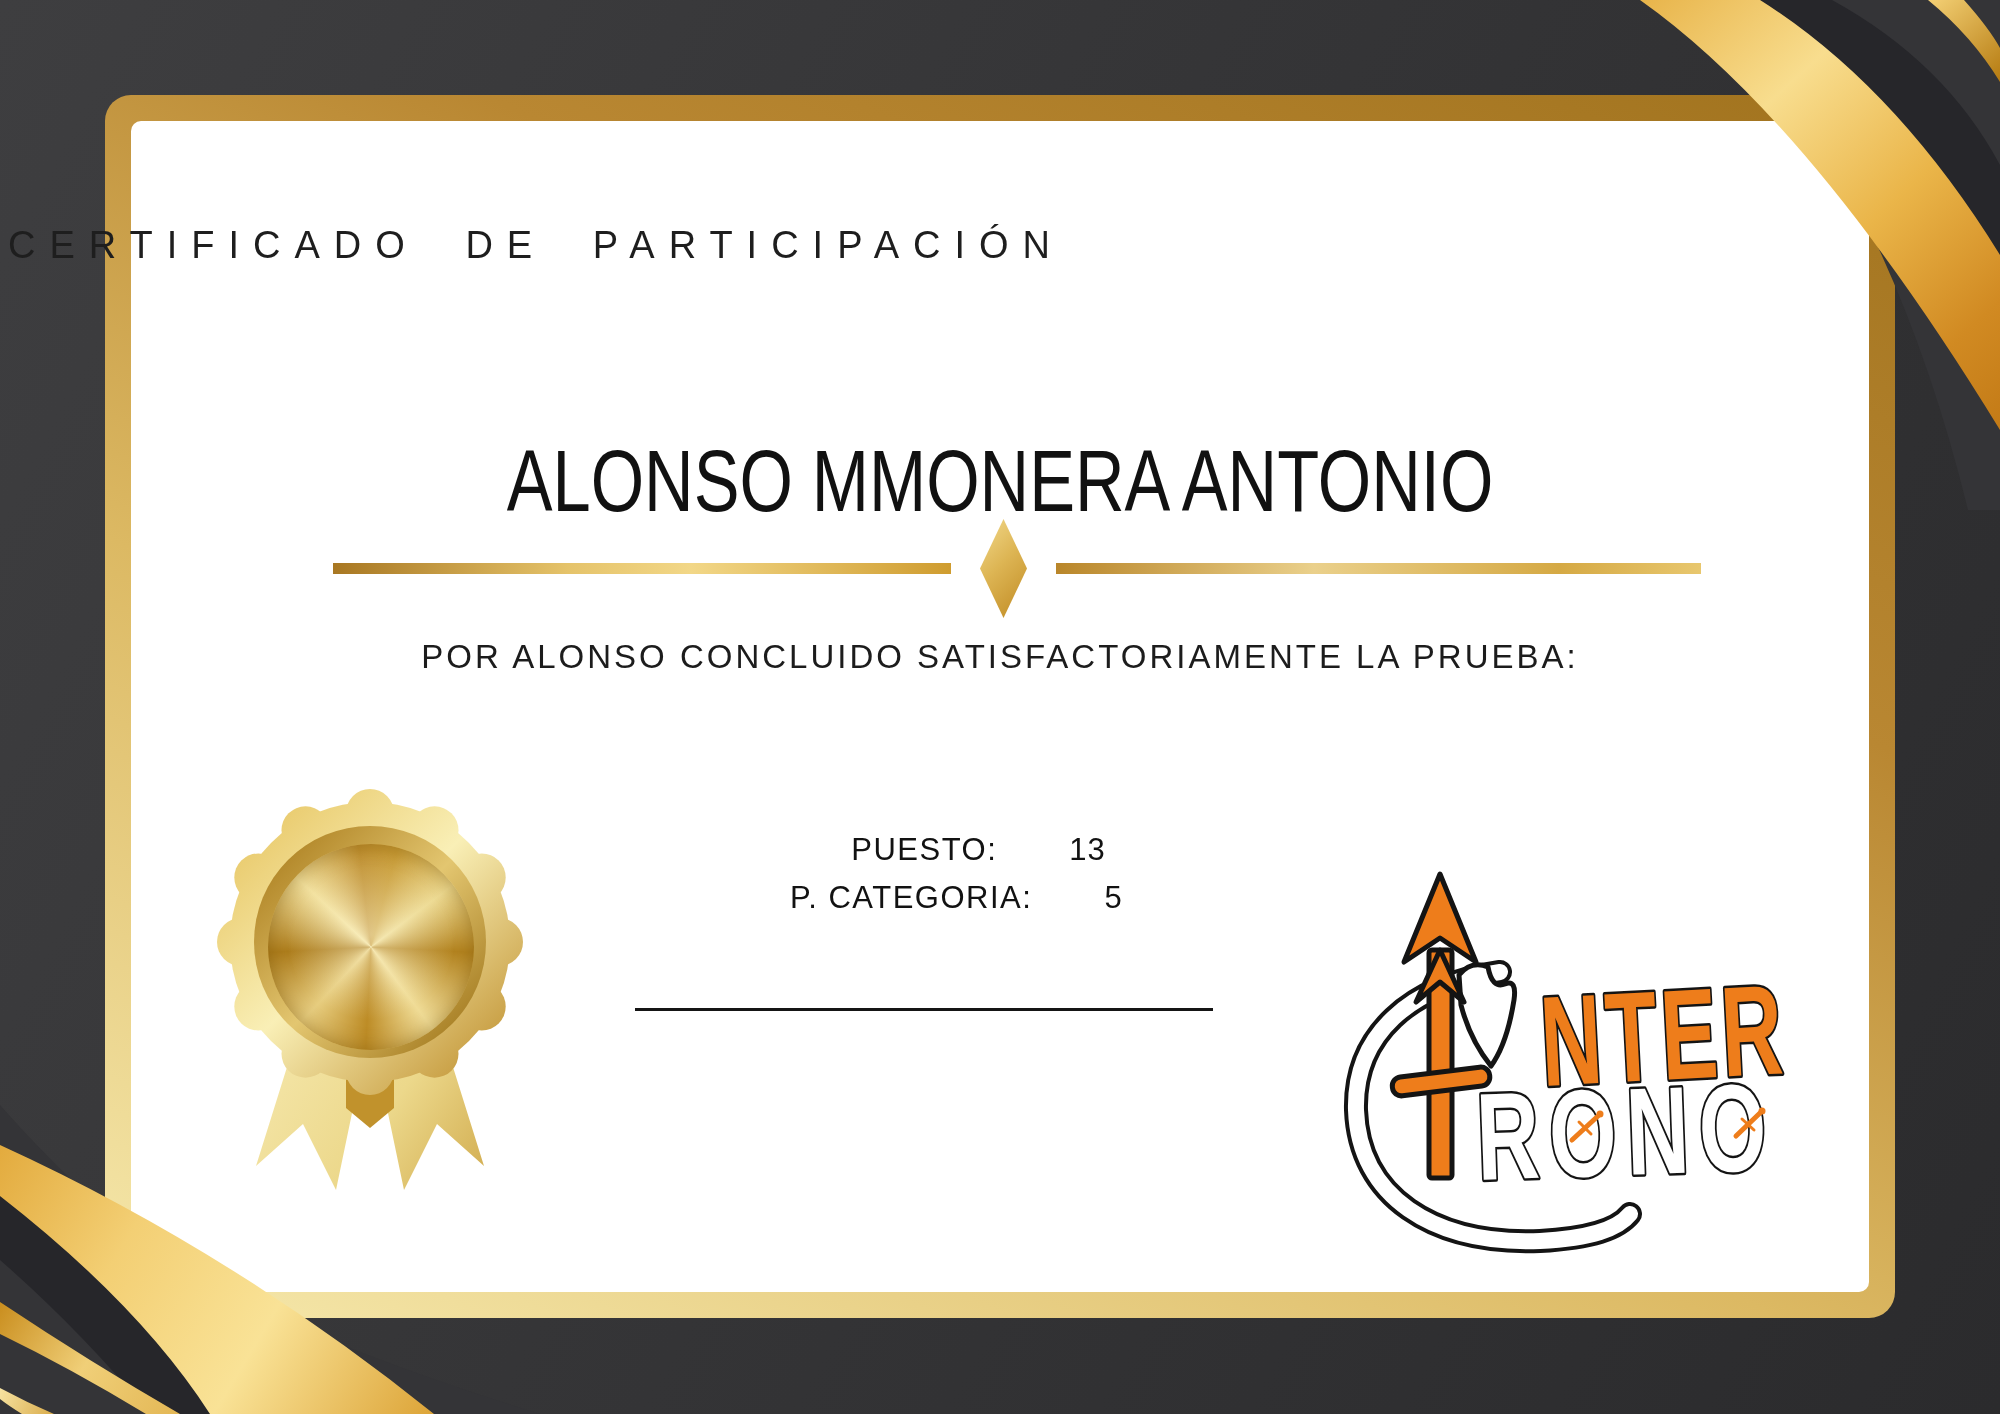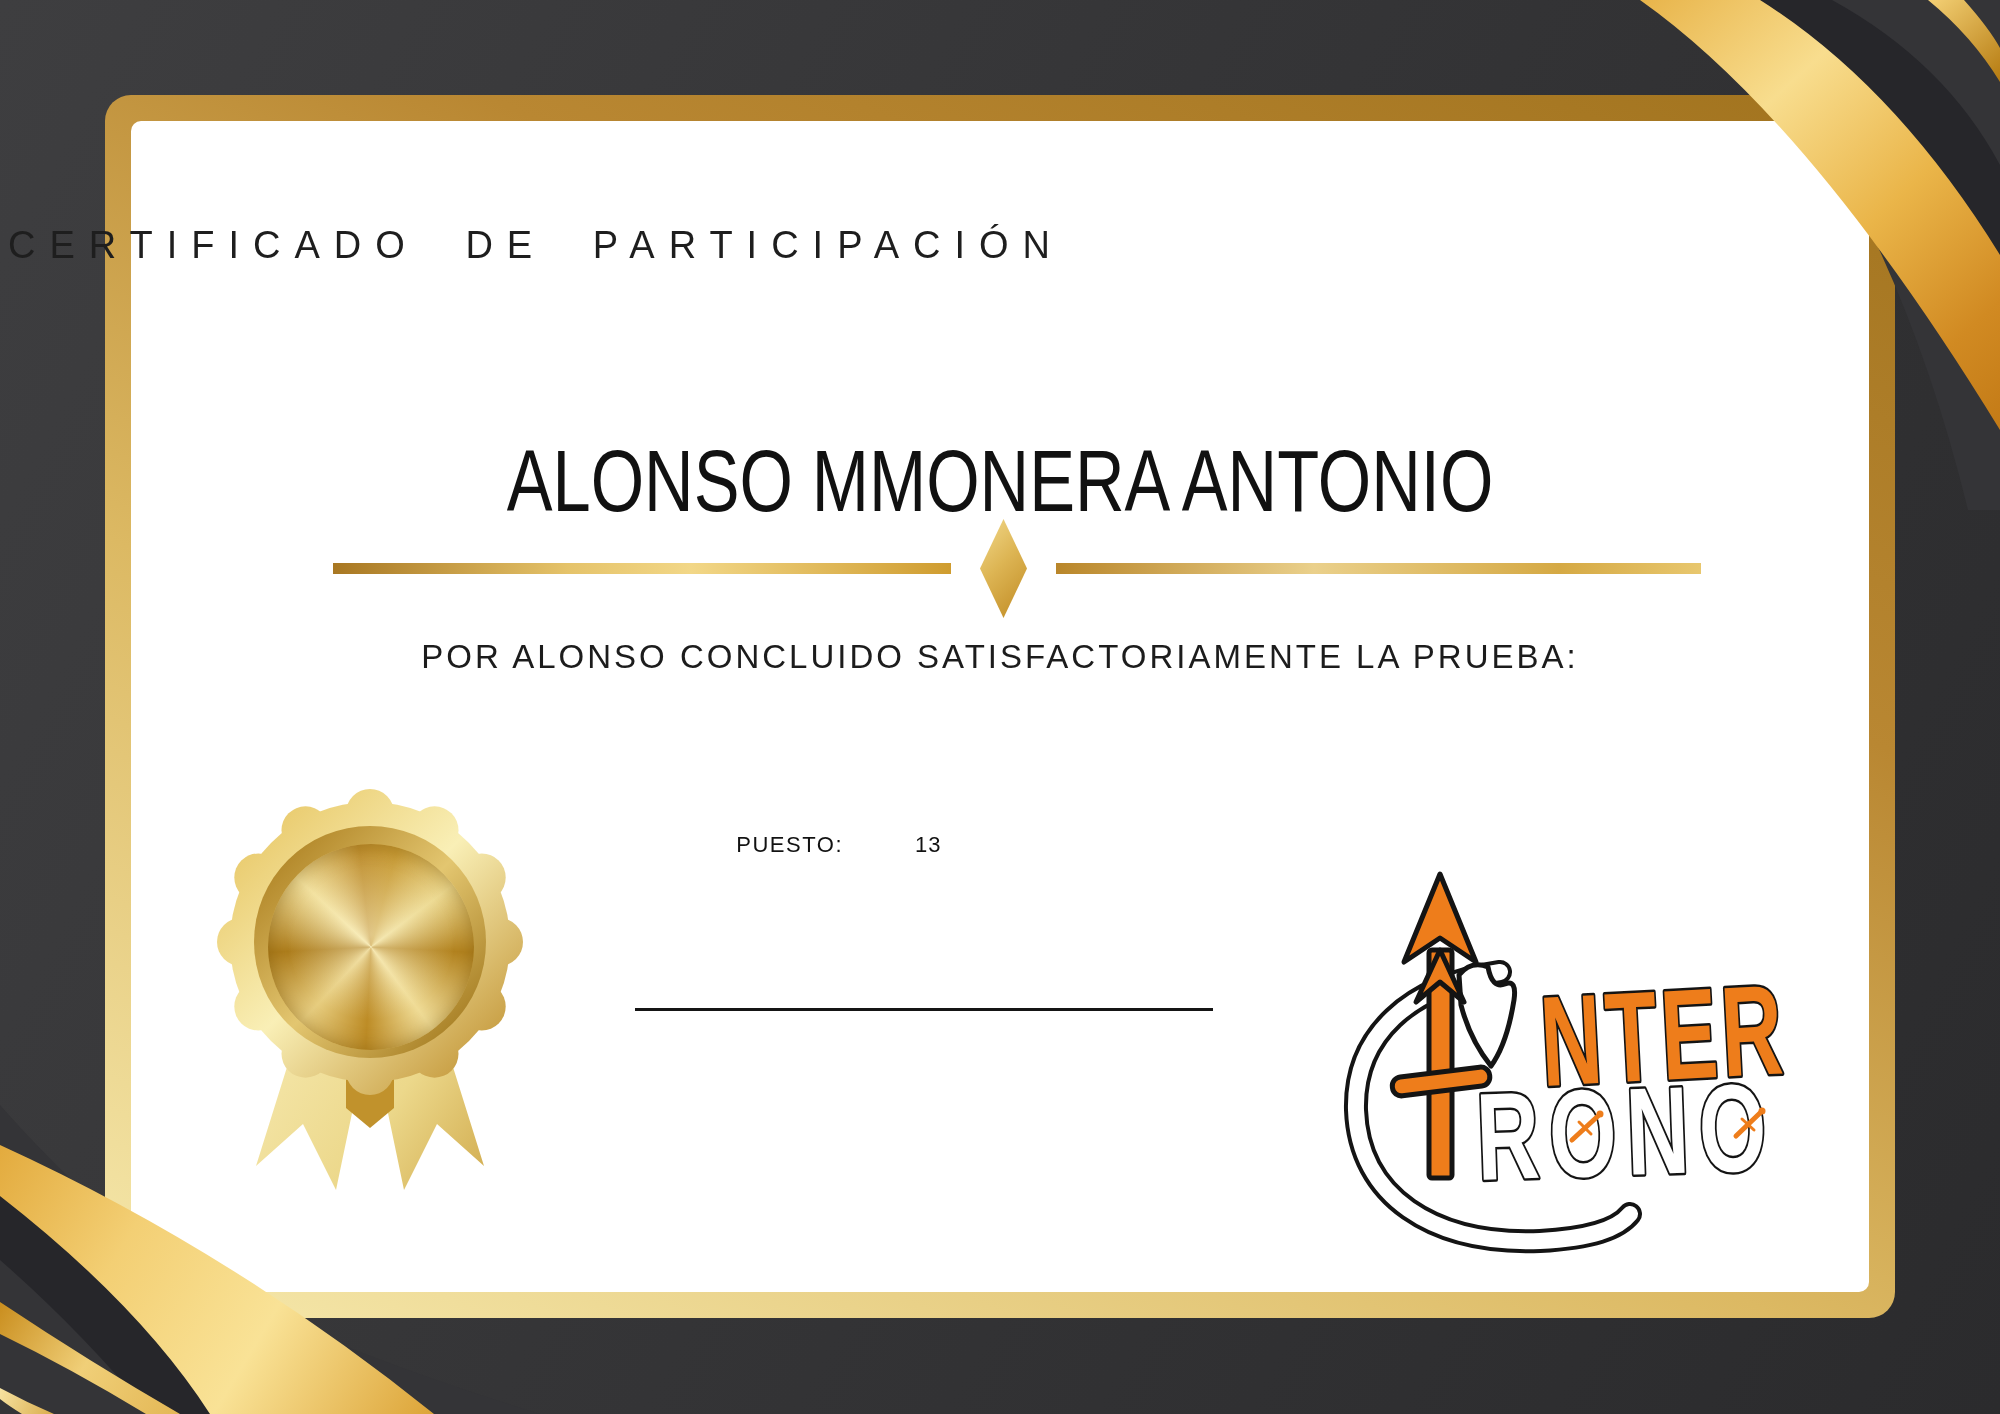--- a/index.html
+++ b/index.html
@@ -45,21 +45,21 @@
     position:absolute;left:1056px;top:563px;width:645px;height:11px;
     background:linear-gradient(90deg,#b9862a 0%,#ead08b 40%,#d5a944 78%,#e8c76e 100%);
   }
   .divider-diamond{
     position:absolute;left:980px;top:519px;width:47px;height:99px;
     background:linear-gradient(135deg,#f2d98b 0%,#ddb554 45%,#c08a22 100%);
     clip-path:polygon(50% 0%,100% 50%,50% 100%,0% 50%);
   }
   
   .results{position:absolute;left:560px;top:832px;width:700px;color:#121212;}
-  .res-row{display:flex;align-items:baseline;height:48px;font-size:22px;letter-spacing:1.5px;}
+  .res-row{display:flex;align-items:baseline;height:48px;font-size:31px;letter-spacing:1.5px;justify-content:center;}
   .res-row .lbl{width:283px;text-align:right;}
   .res-row .val{margin-left:72px;letter-spacing:1px;}
   .res-row.shifted{margin-left:52px;}
   .sig-line{position:absolute;left:635px;top:1008px;width:578px;height:3px;background:#151515;}
   
   .medal-disc{
     position:absolute;left:268px;top:844px;width:206px;height:206px;border-radius:50%;
     background:
       radial-gradient(circle at 50% 44%,rgba(255,250,220,.50),rgba(255,255,255,0) 55%),
       conic-gradient(from 15deg,#c89b35,#ecd88e 38deg,#b3831f 78deg,#f0dc96 128deg,#bd8c26 168deg,#e7cd7f 208deg,#ad7d1c 252deg,#f2e09c 298deg,#c09030 338deg,#c89b35 360deg);
@@ -126,20 +126,24 @@
   <div class="divider-left"></div>
   <div class="divider-diamond"></div>
   <div class="divider-right"></div>
 
   <div class="subtitle">POR ALONSO CONCLUIDO SATISFACTORIAMENTE LA PRUEBA:</div>
 
   <div class="results">
     <div class="res-row">
       <span class="lbl">PUESTO:</span>
       <span class="val">13</span>
+    </div>
+    <div class="res-row shifted">
+      <span class="lbl">P. CATEGORIA:</span>
+      <span class="val">5</span>
     </div>
   </div>
   <div class="sig-line"></div>
 
   <svg class="decor" viewBox="0 0 2000 1414" xmlns="http://www.w3.org/2000/svg">
     <defs>
       <linearGradient id="medalG" gradientUnits="userSpaceOnUse" x1="250" y1="820" x2="500" y2="1075">
         <stop offset="0" stop-color="#e8c868"></stop>
           <stop offset="0.45" stop-color="#f9efb6"></stop>
         <stop offset="1" stop-color="#c09130"></stop>

